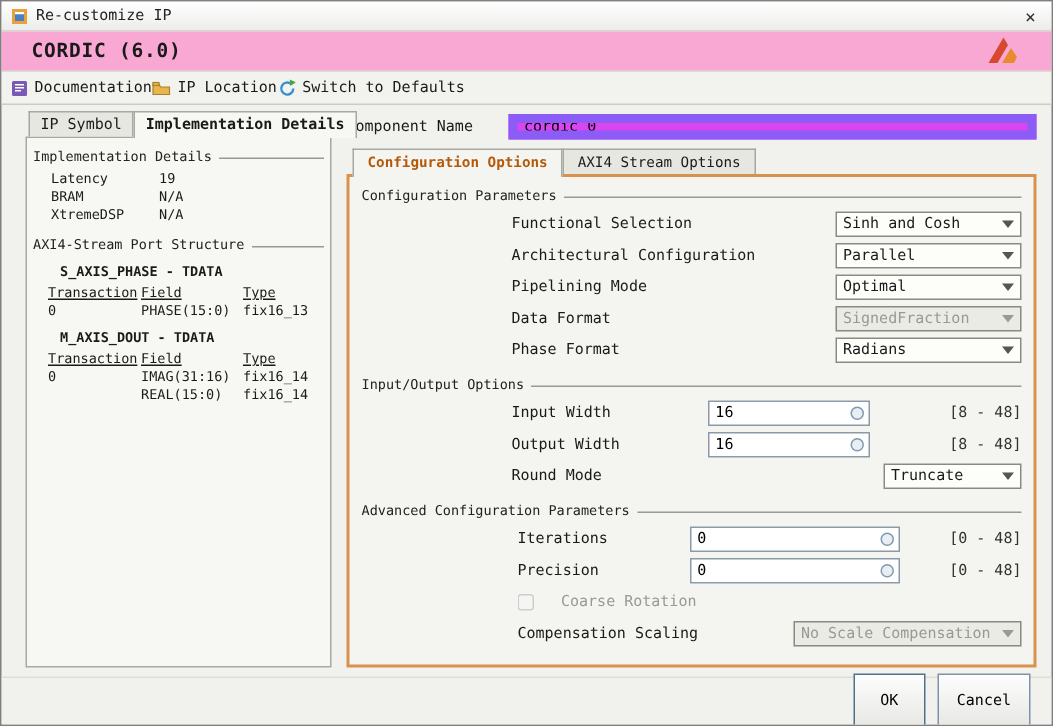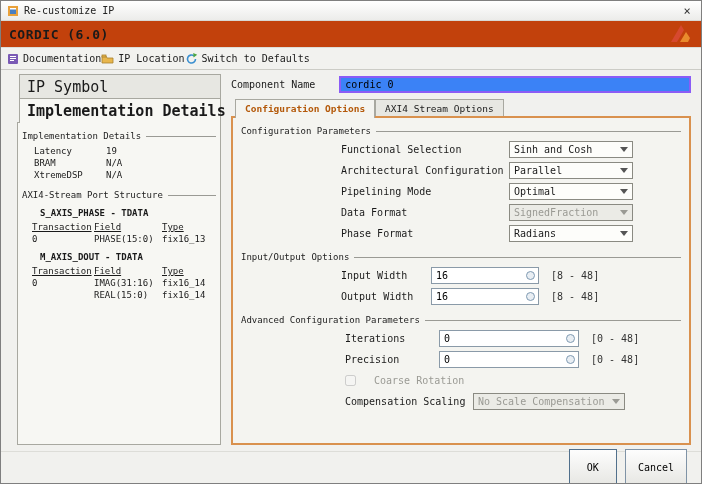--- a/index.html
+++ b/index.html
@@ -10,57 +10,57 @@
     font-family:"DejaVu Sans Mono", monospace; font-size:10px; color:#1a1a1a;
     display:flex; flex-direction:column; position:relative; overflow:hidden;
   }
   
   .titlebar { height:20px; flex:0 0 20px; display:flex; align-items:center; gap:5px;
     padding:0 6px; background:linear-gradient(#ffffff,#ececea); border-bottom:1px solid #d8d8d4; }
   .titlebar .title { font-size:10px; color:#222; }
   .titlebar .close { margin-left:auto; width:16px; text-align:center; font-size:12px;
     color:#333; cursor:pointer; line-height:16px; }
   
-  .header { height:27px; flex:0 0 27px; display:flex; align-items:center; padding:0 8px;
-    background:#c2410c; border-bottom:1px solid #ddddd8; }
+  .header { height:27px; flex:0 0 27px; display:flex; align-items:center; padding:0 20px;
+    background:#f9a8d4; border-bottom:1px solid #ddddd8; }
   .header .ipname { font-weight:bold; font-size:13px; letter-spacing:0.5px; }
   .header .logo { margin-left:auto; }
   
   .toolbar { height:22px; flex:0 0 22px; display:flex; align-items:center; gap:0;
     padding:0 6px; background:#f2f2ef; border-bottom:1px solid #ccccc6; }
   .tool-item { display:flex; align-items:center; gap:4px; cursor:pointer; }
   
   .body { flex:1 1 auto; position:relative; }
   
   .left-panel { position:absolute; left:16px; top:4px; bottom:6px; width:204px;
     display:flex; flex-direction:column; }
-  .ltabs { display:flex; padding-left:2px; font-size:15px; position:relative; z-index:2;flex-direction:column; }
+  .ltabs { display:flex; padding-left:2px; font-size:10px; position:relative; z-index:2; }
   .ltab { padding:3px 7px 2px 7px; border:1px solid #a8a8a0; border-bottom:none;
     background:#e7e7e2; cursor:pointer; white-space:nowrap; }
   .ltab.active { background:#f7f7f3; font-weight:bold; margin-bottom:-1px; padding-bottom:3px; }
   .lbox { flex:1; border:1px solid #a8a8a0; background:#f7f7f3; padding:6px 4px; overflow:hidden; font-size:9px; }
   .rule-h { display:flex; align-items:center; font-size:9px; color:#222; margin:2px 0 5px 0; white-space:nowrap; }
   .rule-h::after { content:""; flex:1; border-top:1px solid #9a9a94; margin-left:5px; }
   .impl-row { display:grid; grid-template-columns:72px 1fr; margin:2px 0 2px 12px; }
   .port-title { font-weight:bold; margin:8px 0 4px 18px; }
   .ptable { display:grid; grid-template-columns:62px 68px 52px; margin:2px 0 2px 10px; row-gap:2px; }
   .ptable .th { text-decoration:underline; }
   
   .right-panel { position:absolute; left:230px; right:10px; top:4px; bottom:6px;
     display:flex; flex-direction:column; }
   .comp-row { height:20px; flex:0 0 20px; display:flex; align-items:center; gap:24px; }
-  .comp-row input { flex:1; height:17px; border:2px solid #8b5cf6; background:#3b82f6;
+  .comp-row input { flex:1; height:17px; border:6px solid #8b5cf6; background:#d946ef;
     font-family:"DejaVu Sans Mono", monospace; font-size:10px; padding:0 4px; }
   .rtabs { display:flex; margin-top:5px; padding-left:4px; position:relative; z-index:2; font-size:9.5px; }
   .rtab { padding:3px 9px 2px 9px; border:1px solid #a8a8a0; border-bottom:none;
     background:#e7e7e2; cursor:pointer; white-space:nowrap; }
   .rtab.active { background:#f4f4f0; color:#b4590a; font-weight:bold; margin-bottom:-2px; padding-bottom:4px; }
   .orange-box { flex:1; border:2px solid #d9914e; background:#f4f4f0; padding:6px 8px; overflow:hidden; }
   .section { margin-bottom:10px; }
-  .frow { display:flex; align-items:center; margin:4px 0; }
+  .frow { display:flex; align-items:center; margin:4px 0;justify-content:space-between; }
   .frow .flabel { white-space:nowrap; }
   .cfg .frow { margin-left:100px; }
   .cfg .flabel { width:168px; }
   .sel { height:17px; display:flex; align-items:center; padding:0 4px; gap:4px;
     border:1px solid #8a8a82; background:#fdfdfa; cursor:pointer; }
   .sel .arrow { margin-left:auto; width:0; height:0; border-left:4px solid transparent;
     border-right:4px solid transparent; border-top:5px solid #555; }
   .sel.w120 { width:124px; }
   .sel.disabled { background:#ebebe6; color:#9a9a94; cursor:default; }
   .sel.disabled .arrow { border-top-color:#9a9a94; }
@@ -260,20 +260,27 @@
             <span class="range">[8 - 48]</span>
           </div>
           <div class="frow">
             <span class="flabel">Output Width</span>
             <span class="fieldbox">
               <input type="text" value="16" style="">
               <span class="val-circle"></span>
             </span>
             <span class="range">[8 - 48]</span>
           </div>
+          <div class="frow">
+            <span class="flabel">Round Mode</span>
+            <span class="sel w90">
+              <span>Truncate</span>
+              <span class="arrow"></span>
+            </span>
+          </div>
         </div>
 
         <div class="section adv">
           <div class="rule-h">
             <span>Advanced Configuration Parameters</span>
           </div>
           <div class="frow">
             <span class="flabel">Iterations</span>
             <span class="fieldbox">
               <input type="text" value="0" style="">

